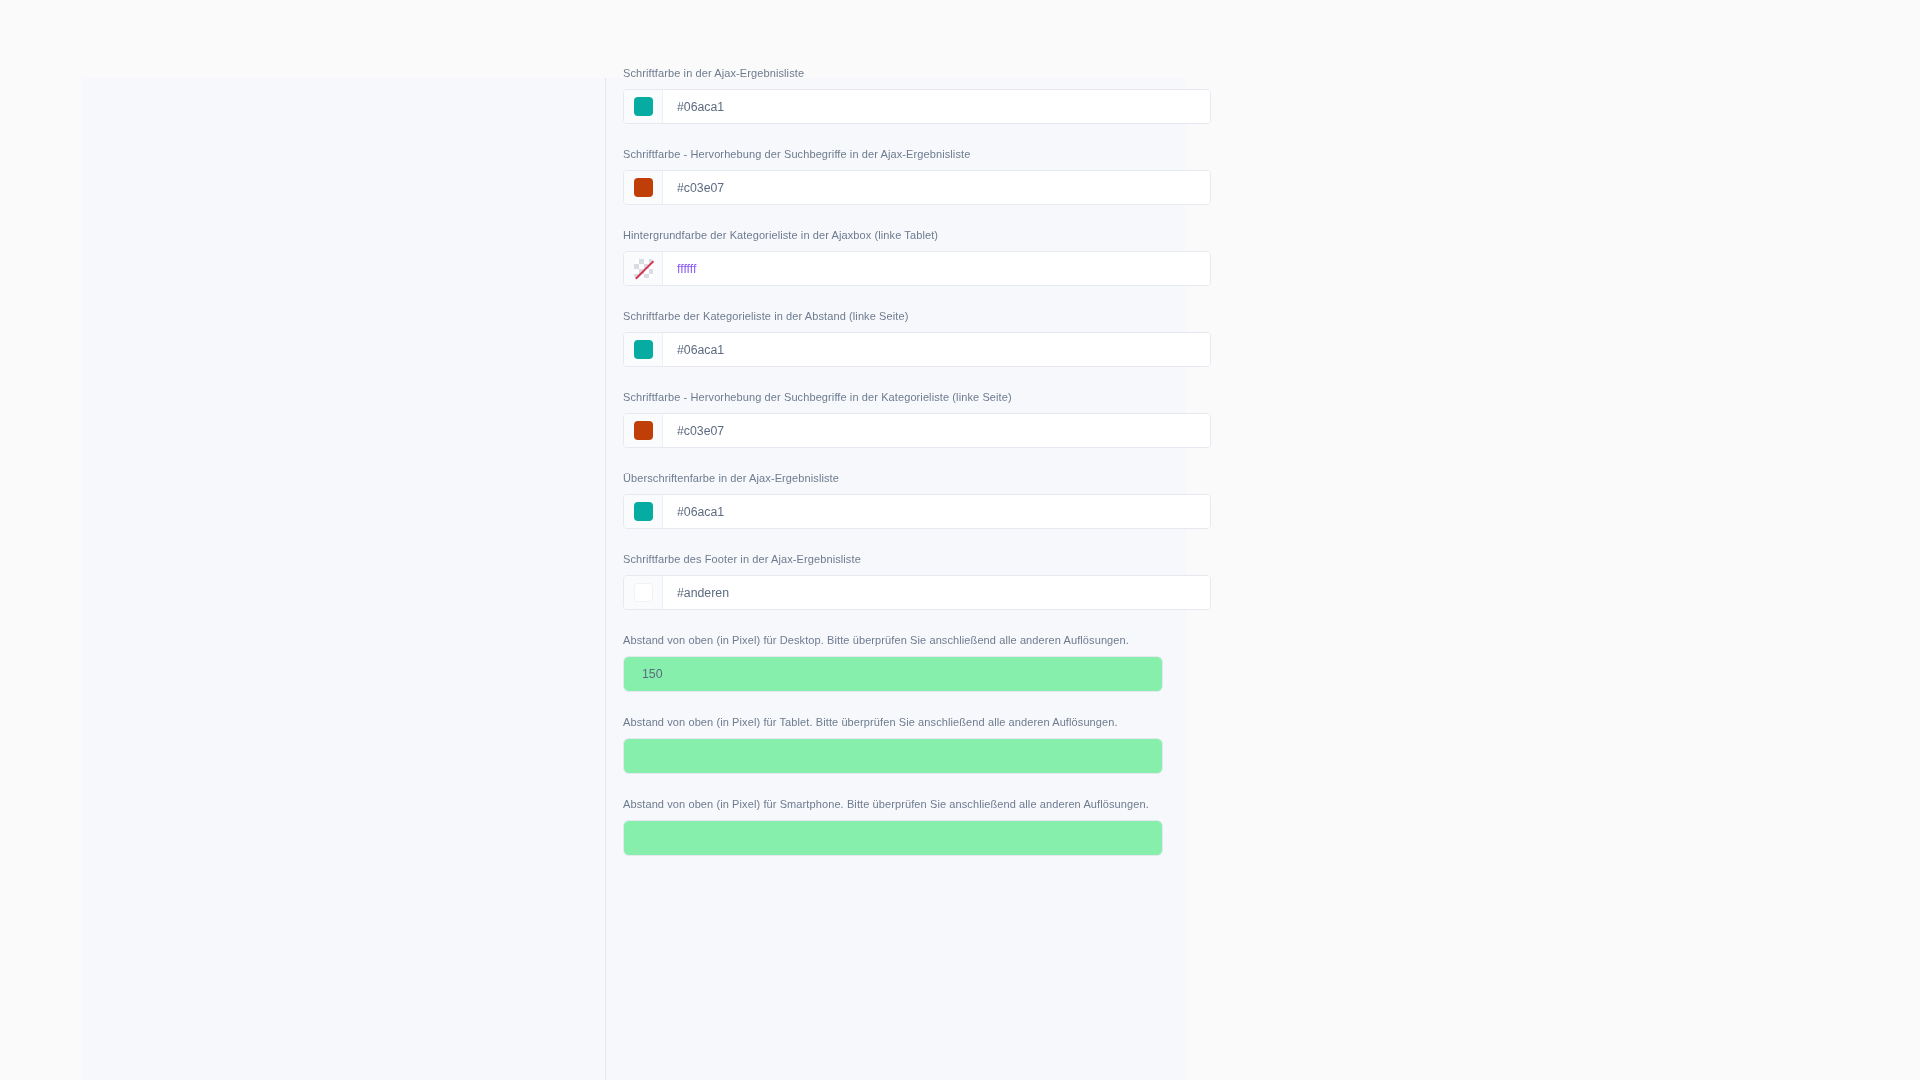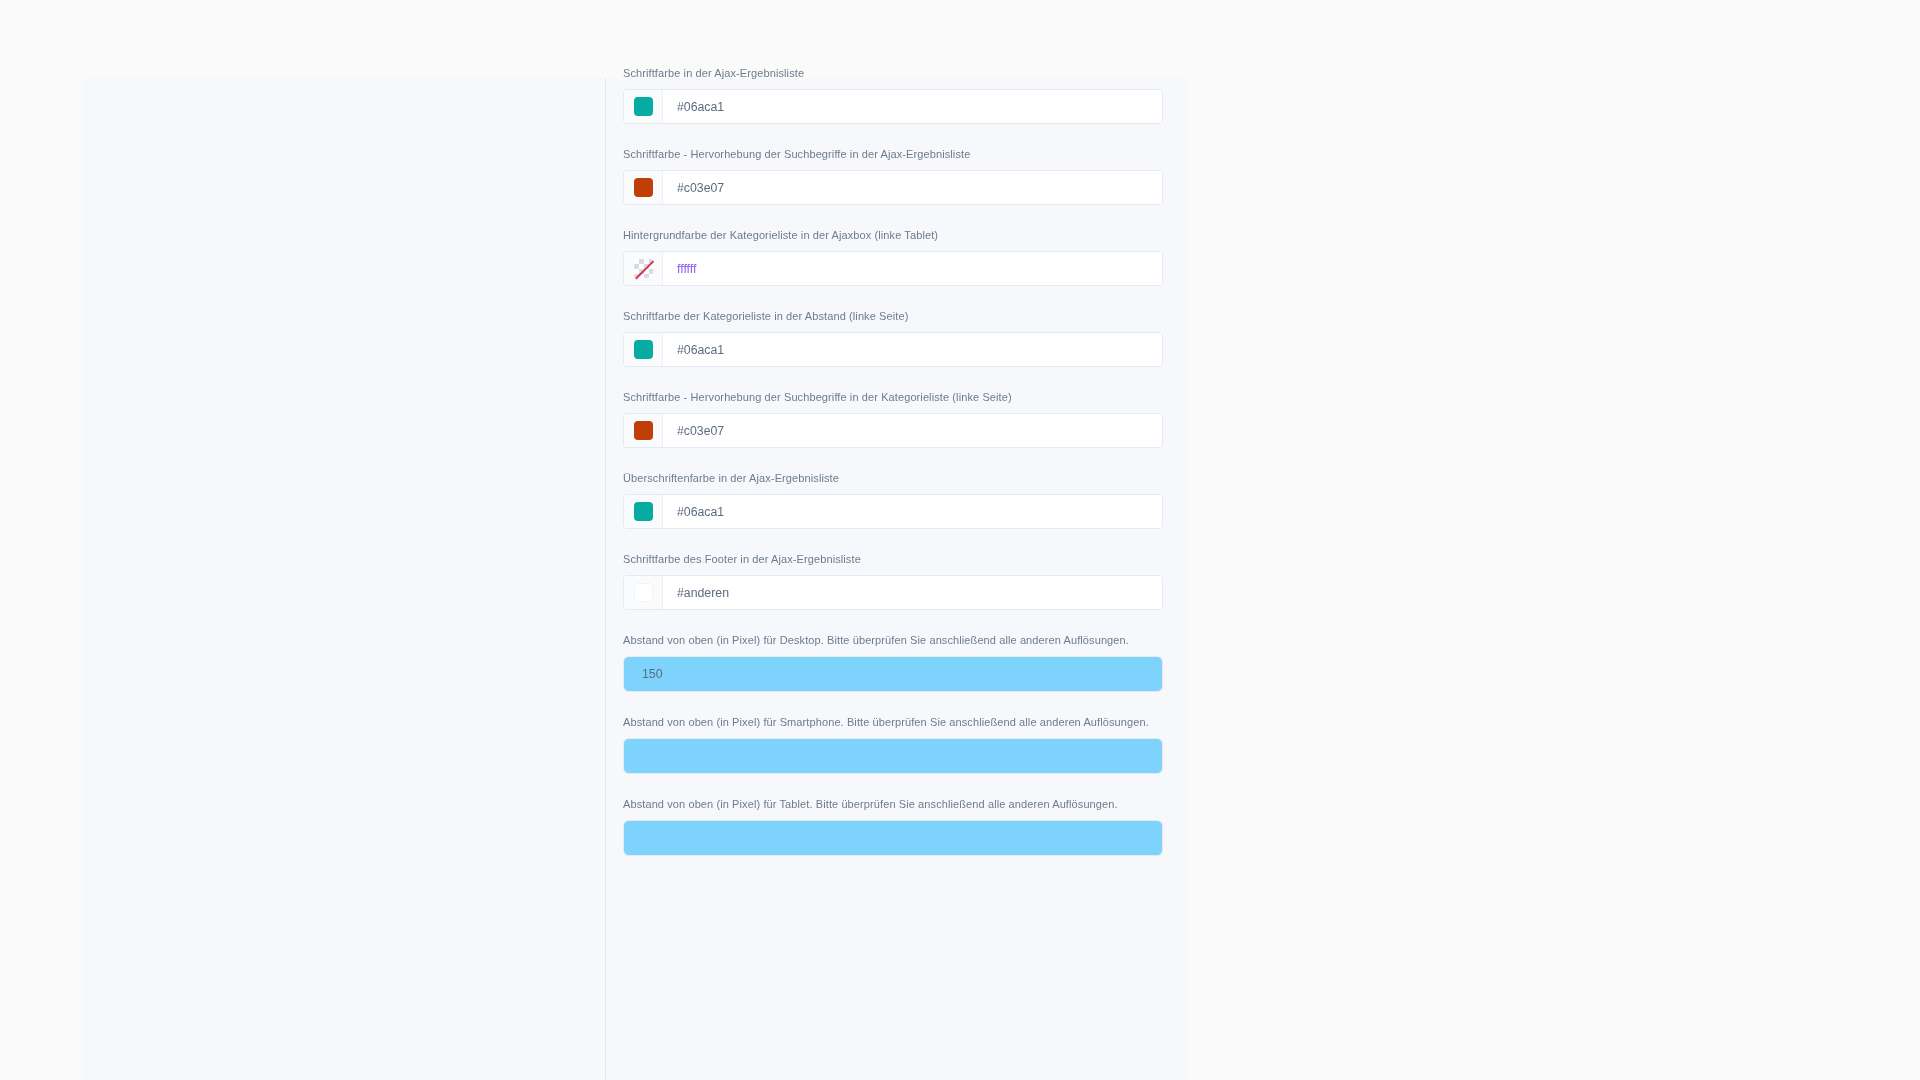--- a/index.html
+++ b/index.html
@@ -71,21 +71,21 @@
     color: #6e7b8f;
     letter-spacing: .1px;
     white-space: nowrap;
     margin-bottom: 8px;
   }
 
   
   .color-field {
     display: flex;
     align-items: stretch;
-    width: 540px;
+    width: 588px;
     height: 35px;
     background: #ffffff;
     border: 1px solid #e6eaf0;
     border-radius: 4px;
     overflow: hidden;
   }
 
   .swatch-cell {
     width: 39px;
     min-width: 39px;
@@ -141,21 +141,21 @@
     font-size: 12.3px;
     color: #5d6b80;
     background: #ffffff;
   }
   .color-value.placeholder { color: #8b5cf6; }
 
   
   .text-input {
     width: 540px;
     height: 35px;
-    background: #7dd3fc;
+    background: #86efac;
     border: 1px solid #e6eaf0;
     border-radius: 6px;
     display: flex;
     align-items: center;
     padding-left: 18px;
     font-size: 12.3px;
     color: #5d6b80;
   }
   .text-input.tall { height: 36px; }
 </style>
@@ -230,20 +230,20 @@
           <span class="swatch swatch-white"></span>
         </div>
         <div class="color-value">#anderen</div>
       </div>
     </div>
     <div class="field-group">
       <label class="field-label">Abstand von oben (in Pixel) für Desktop. Bitte überprüfen Sie anschließend alle anderen Auflösungen.</label>
       <div class="text-input tall">150</div>
     </div>
     <div class="field-group">
+      <label class="field-label">Abstand von oben (in Pixel) für Tablet. Bitte überprüfen Sie anschließend alle anderen Auflösungen.</label>
+      <div class="text-input tall"></div>
+    </div>
+    <div class="field-group">
       <label class="field-label">Abstand von oben (in Pixel) für Smartphone. Bitte überprüfen Sie anschließend alle anderen Auflösungen.</label>
       <div class="text-input tall"></div>
     </div>
-    <div class="field-group">
-      <label class="field-label">Abstand von oben (in Pixel) für Tablet. Bitte überprüfen Sie anschließend alle anderen Auflösungen.</label>
-      <div class="text-input tall"></div>
-    </div>
   </div>
 
 </body></html>

